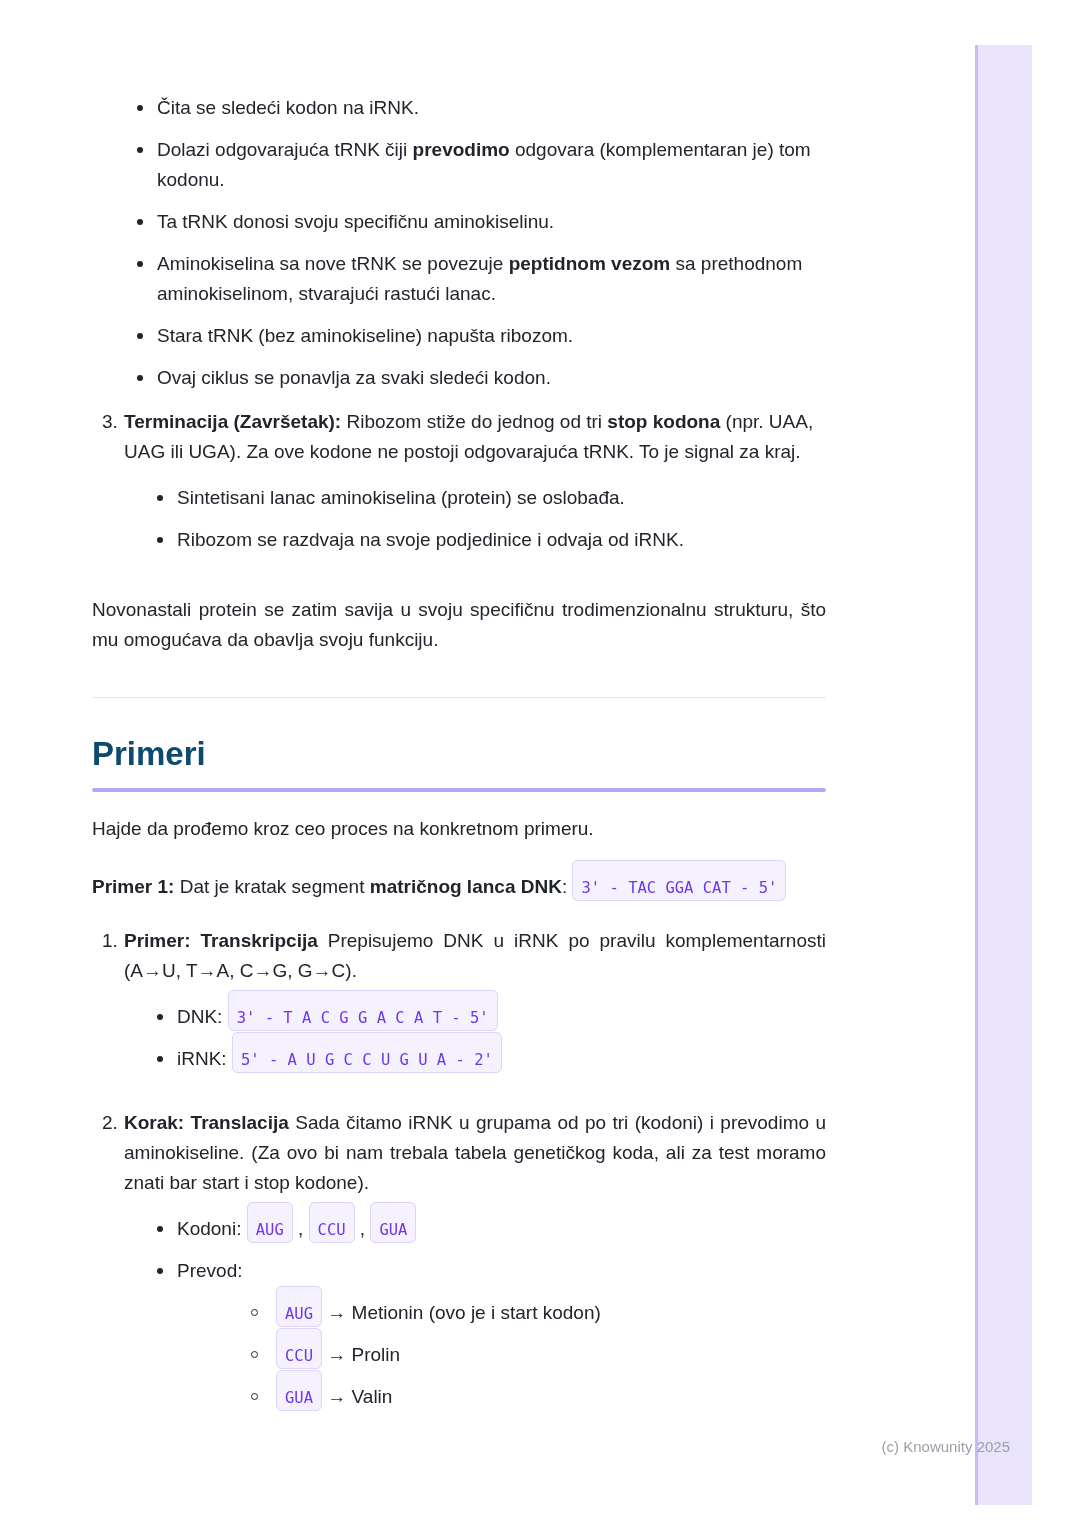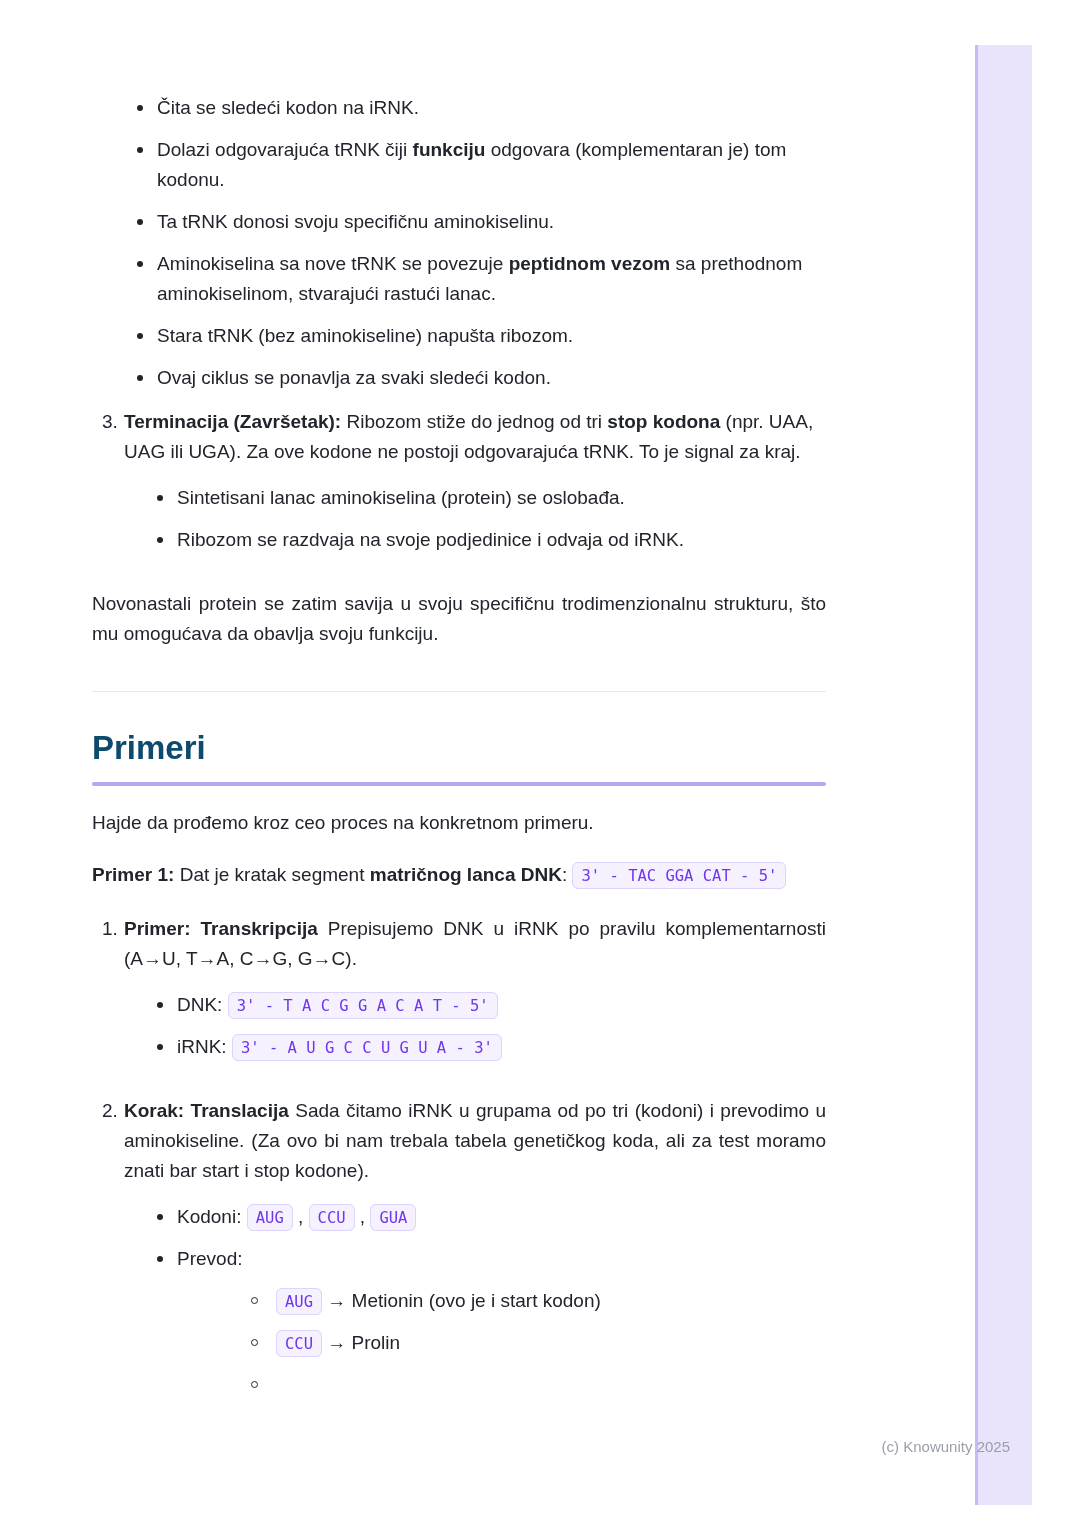--- a/index.html
+++ b/index.html
@@ -49,27 +49,27 @@
   strong { font-weight:700; }
 
   .chip {
     font-family:"DejaVu Sans Mono", monospace;
     font-size:15.5px;
     line-height:1.35;
     color:#7036ec;
     background:#f5f1fe;
     border:1px solid #ded3fa;
     border-radius:6px;
-    padding:4px 8px 3px;
+    padding:18px 8px 3px;
     white-space:pre-wrap;
     box-decoration-break:clone;
     -webkit-box-decoration-break:clone;
   }
 
-  .para { margin-top:22px; }
+  .para { margin-top:28px; }
 
   .divider {
     border:none; border-top:1px solid #e8e8ec;
     margin-top:42px;
   }
 
   .heading {
     margin-top:36px;
     font-size:33px; line-height:40px;
     font-weight:700;
@@ -110,21 +110,21 @@
 
   <div class="content">
 
     <ul class="blist">
       <li>
         <span class="marker disc"></span>
         <div class="li-text"><span>Čita se sledeći kodon na iRNK.</span></div>
       </li>
       <li>
         <span class="marker disc"></span>
-        <div class="li-text"><span>Dolazi odgovarajuća tRNK čiji </span><strong>funkciju</strong><span> odgovara (komplementaran je) tom kodonu.</span></div>
+        <div class="li-text"><span>Dolazi odgovarajuća tRNK čiji </span><strong>prevodimo</strong><span> odgovara (komplementaran je) tom kodonu.</span></div>
       </li>
       <li>
         <span class="marker disc"></span>
         <div class="li-text"><span>Ta tRNK donosi svoju specifičnu aminokiselinu.</span></div>
       </li>
       <li>
         <span class="marker disc"></span>
         <div class="li-text"><span>Aminokiselina sa nove tRNK se povezuje </span><strong>peptidnom vezom</strong><span> sa prethodnom aminokiselinom, stvarajući rastući lanac.</span></div>
       </li>
       <li>
@@ -171,21 +171,21 @@
         <span class="num">1.</span>
         <div class="oli-body">
           <div class="li-text justify"><strong>Primer: Transkripcija</strong><span> Prepisujemo DNK u iRNK po pravilu komplementarnosti (A→U, T→A, C→G, G→C).</span></div>
           <ul class="blist nested">
             <li>
               <span class="marker disc"></span>
               <div class="li-text"><span>DNK: </span><code class="chip">3' - T A C G G A C A T - 5'</code></div>
             </li>
             <li>
               <span class="marker disc"></span>
-              <div class="li-text"><span>iRNK: </span><code class="chip">3' - A U G C C U G U A - 3'</code></div>
+              <div class="li-text"><span>iRNK: </span><code class="chip">5' - A U G C C U G U A - 2'</code></div>
             </li>
           </ul>
         </div>
       </div>
 
       <div class="olitem">
         <span class="num">2.</span>
         <div class="oli-body">
           <div class="li-text justify"><strong>Korak: Translacija</strong><span> Sada čitamo iRNK u grupama od po tri (kodoni) i prevodimo u aminokiseline. (Za ovo bi nam trebala tabela genetičkog koda, ali za test moramo znati bar start i stop kodone).</span></div>
           <ul class="blist nested">
@@ -201,20 +201,21 @@
                   <li>
                     <span class="marker circle"></span>
                     <div class="li-text"><code class="chip">AUG</code><span> → Metionin (ovo je i start kodon)</span></div>
                   </li>
                   <li>
                     <span class="marker circle"></span>
                     <div class="li-text"><code class="chip">CCU</code><span> → Prolin</span></div>
                   </li>
                   <li>
                     <span class="marker circle"></span>
+                    <div class="li-text"><code class="chip">GUA</code><span> → Valin</span></div>
                   </li>
                 </ul>
               </div>
             </li>
           </ul>
         </div>
       </div>
 
     </div>
   </div>

